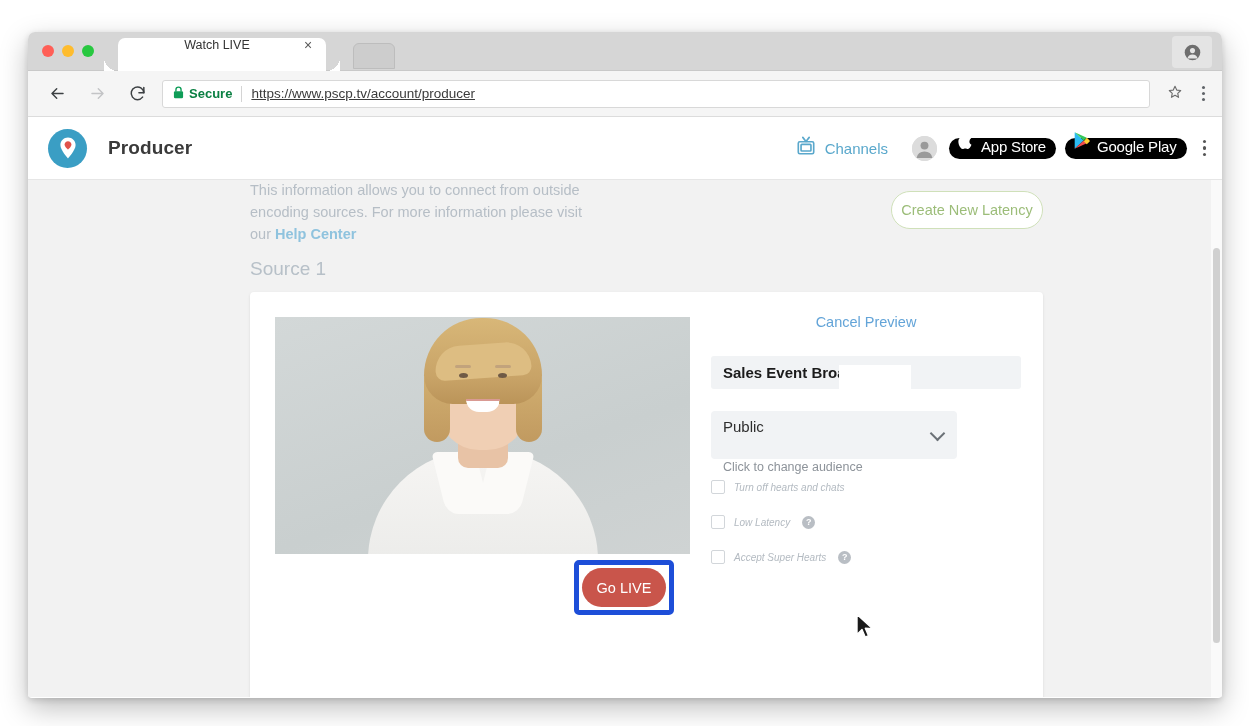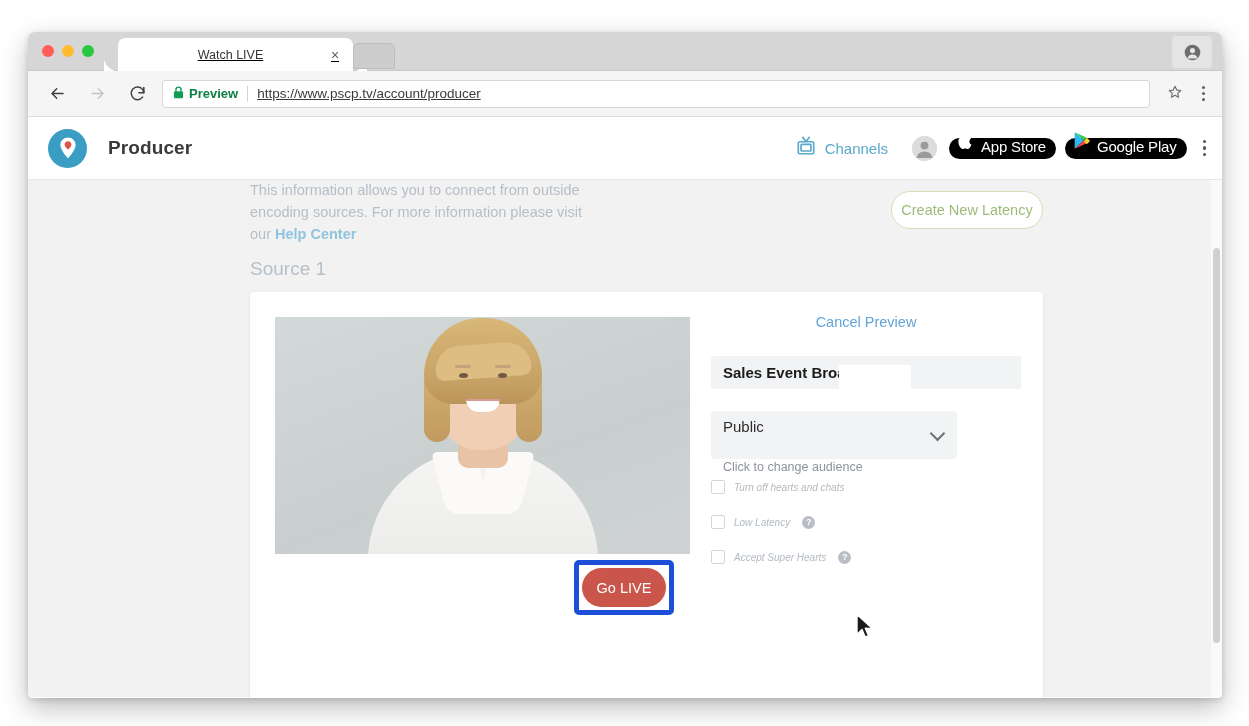--- a/index.html
+++ b/index.html
@@ -28,24 +28,24 @@
     border-bottom: 1px solid #c9c9c9;
   }
   .traffic { position: absolute; left: 14px; top: 13px; display: flex; gap: 8px; }
   .dot { width: 12px; height: 12px; border-radius: 50%; }
   .dot.red { background: #ff5f57; }
   .dot.yellow { background: #febc2e; }
   .dot.green { background: #28c840; }
 
   .tab {
     position: absolute; left: 90px; top: 6px;
-    width: 235px; height: 33px;
+    width: 208px; height: 33px;
     background: #fff;
     border-radius: 7px 7px 0 0;
-    display: flex; align-items: center; text-decoration: underline;
+    display: flex; align-items: flex-start;
   }
   .tab::before, .tab::after {
     content: ""; position: absolute; bottom: 0; width: 14px; height: 14px;
     background: radial-gradient(circle at 0 0, transparent 14px, #fff 14px);
   }
   .tab::before { left: -14px; transform: scaleX(-1); }
   .tab::after  { right: -14px; }
   .tab-title {
     flex: 1; text-align: center; font-size: 12.5px; color: #333;
     white-space: nowrap; overflow: hidden; padding-left: 18px;
@@ -342,21 +342,21 @@
           <path d="M20 4.5V11h-6.2" stroke-linecap="round" stroke-linejoin="round"></path>
         </svg>
       </div>
       <div class="omnibox">
         <span class="lock">
           <svg width="11" height="13" viewBox="0 0 12 14" fill="currentColor">
             <rect x="1" y="5.6" width="10" height="7.6" rx="1.4"></rect>
             <path d="M3.2 5.8V4a2.8 2.8 0 0 1 5.6 0v1.8" fill="none" stroke="currentColor" stroke-width="1.5"></path>
           </svg>
         </span>
-        <span class="secure-word">Preview</span>
+        <span class="secure-word">Secure</span>
         <span class="omni-sep"></span>
         <span class="omni-url">https://www.pscp.tv/account/producer</span>
       </div>
       <div class="star-btn">
         <svg width="16" height="16" viewBox="0 0 24 24" fill="none" stroke="currentColor" stroke-width="1.7">
           <path d="M12 3.5l2.6 5.6 6 .7-4.5 4.2 1.2 6-5.3-3-5.3 3 1.2-6L3.4 9.8l6-.7z" stroke-linejoin="round"></path>
         </svg>
       </div>
       <div class="kebab">
           <i></i>

